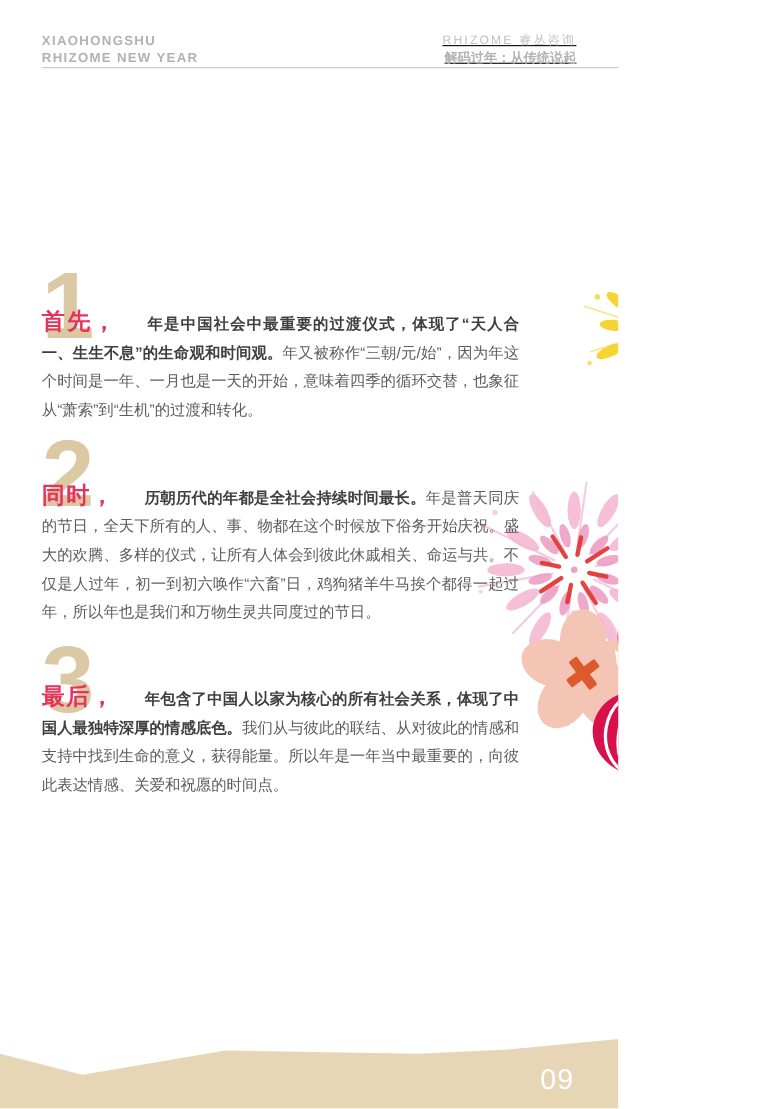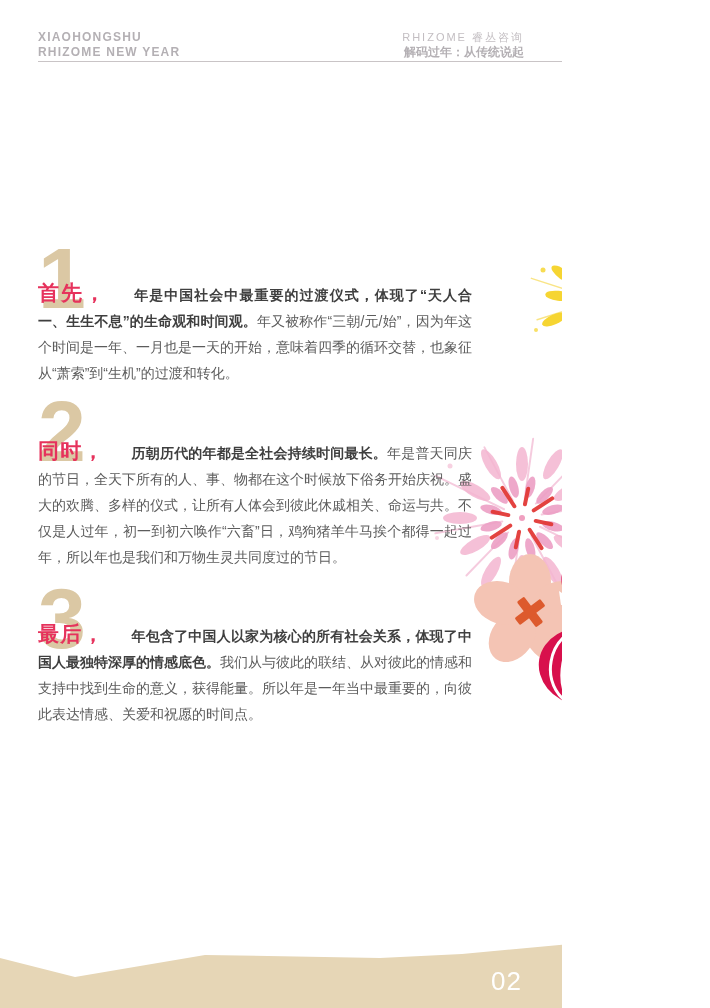--- a/index.html
+++ b/index.html
@@ -5,21 +5,21 @@
   html,body{margin:0;padding:0;background:#ffffff;}
   .page{
     position:relative; width:562px; height:1008px; overflow:hidden;
     background:#ffffff;
     font-family:"Liberation Sans","DejaVu Sans",sans-serif;
   }
   
   .hdr-left{position:absolute;left:38px;top:30px;
     color:var(--header-gray,#b4b0b4);font-size:12px;font-weight:bold;
     letter-spacing:1.2px;line-height:15px;}
-  .hdr-right{position:absolute;right:38px;top:30px;text-align:right;line-height:15px;}
+  .hdr-right{position:absolute;right:38px;top:30px;text-align:right;line-height:15px;text-decoration:underline;}
   .hdr-right .agency{color:#c3bec2;font-size:11px;letter-spacing:2px;}
   .hdr-right .subtitle{color:var(--header-gray,#b4b0b4);font-size:12px;font-weight:bold;}
   .hdr-rule{position:absolute;left:38px;top:61px;width:634px;height:1px;background:#c9c4c6;}
   
   .intro,.closing{
     position:absolute;left:38px;width:634px;margin:0;
     font-size:13.5px;line-height:26px;color:var(--text,#5c5c5c);
     text-align:justify;}
   .intro{top:122px;}
   .closing{top:746px;}
@@ -395,15 +395,15 @@
       <ellipse cx="0" cy="8" rx="9" ry="39" fill="none" stroke="#ffffff" stroke-width="3"></ellipse>
       <rect x="-11" y="45" width="22" height="8" fill="#d8104c"></rect>
       <rect x="-6" y="53" width="11" height="18" rx="2" fill="#d8104c"></rect>
     </g>
   </svg>
 
   <svg class="footer-wave" width="710" height="80" viewBox="0 0 710 80">
     <polygon points="0,30 75,49 205,27 380,30 462,26 710,3 710,80 0,80" fill="#e6d6b6"></polygon>
   </svg>
   <div class="footer-caption">小红书 2024CNY 行业趋势</div>
-  <div class="footer-page">02</div>
+  <div class="footer-page">09</div>
 
 </div>
 
 </body></html>

